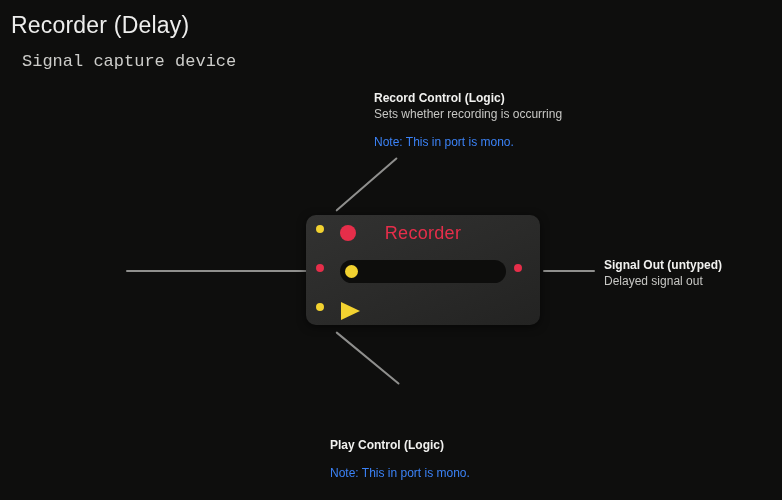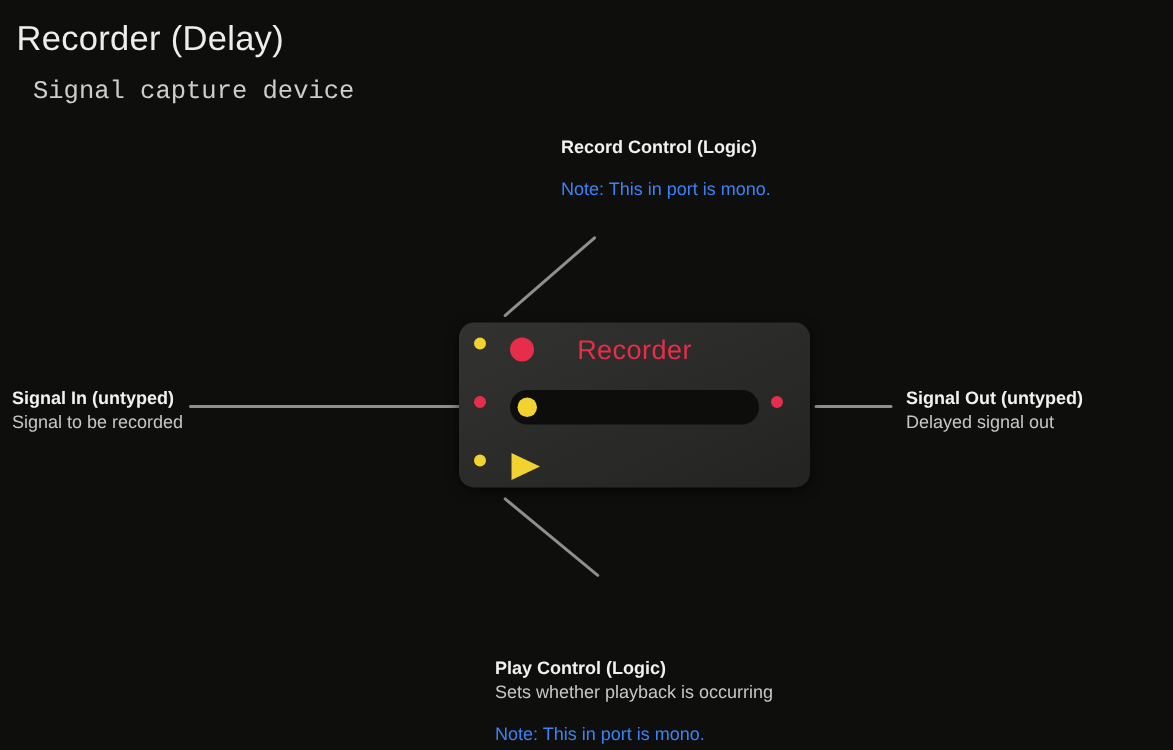--- a/index.html
+++ b/index.html
@@ -141,36 +141,32 @@
 </head>
 <body>
 
 <div class="canvas">
 
   <div class="page-title">Recorder (Delay)</div>
   <div class="page-subtitle">Signal capture device</div>
 
   <div class="port-label label-top">
     <div class="heading">Record Control (Logic)</div>
+    <div class="desc">Sets whether recording is occurring</div>
     <div class="note">Note: This in port is mono.</div>
   </div>
 
-  <div class="port-label label-left">
-    <div class="heading">Signal In (untyped)</div>
-    <div class="desc">Signal to be recorded</div>
-  </div>
 
   <div class="port-label label-right">
     <div class="heading">Signal Out (untyped)</div>
     <div class="desc">Delayed signal out</div>
   </div>
 
   <div class="port-label label-bottom">
     <div class="heading">Play Control (Logic)</div>
-    <div class="desc">Sets whether playback is occurring</div>
     <div class="note">Note: This in port is mono.</div>
   </div>
 
   <div class="connector conn-top"></div>
   <div class="connector conn-left"></div>
   <div class="connector conn-right"></div>
   <div class="connector conn-bottom"></div>
 
   <div class="node">
     <div class="node-title">Recorder</div>

